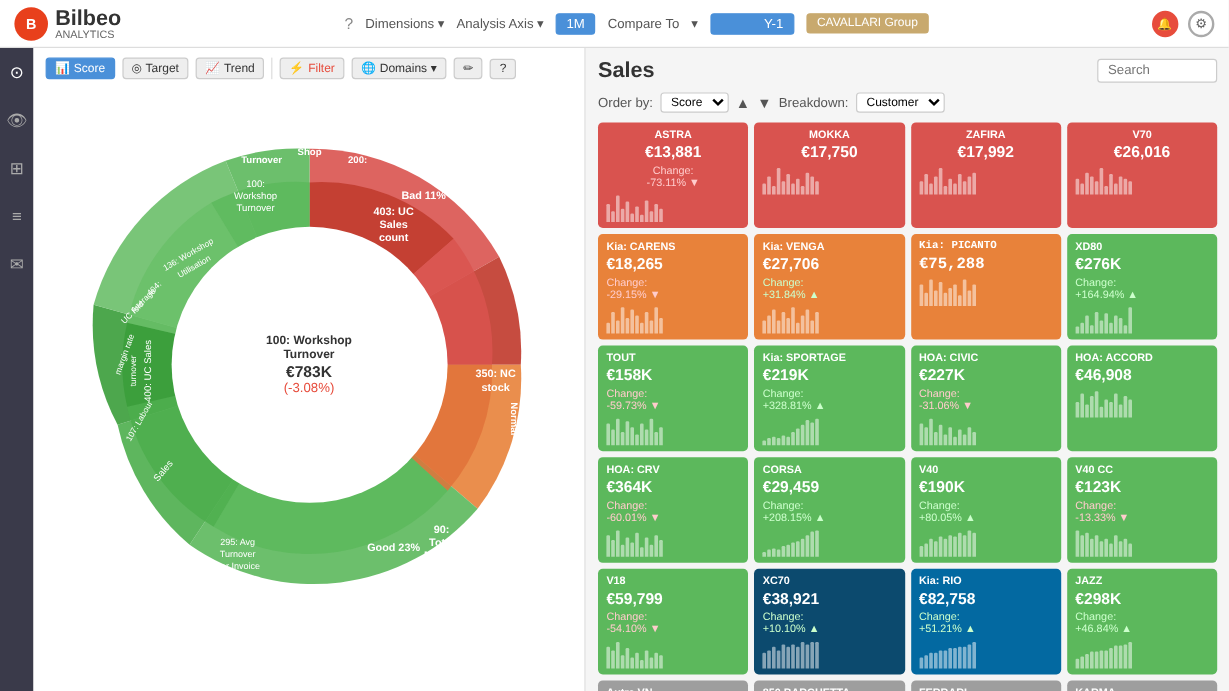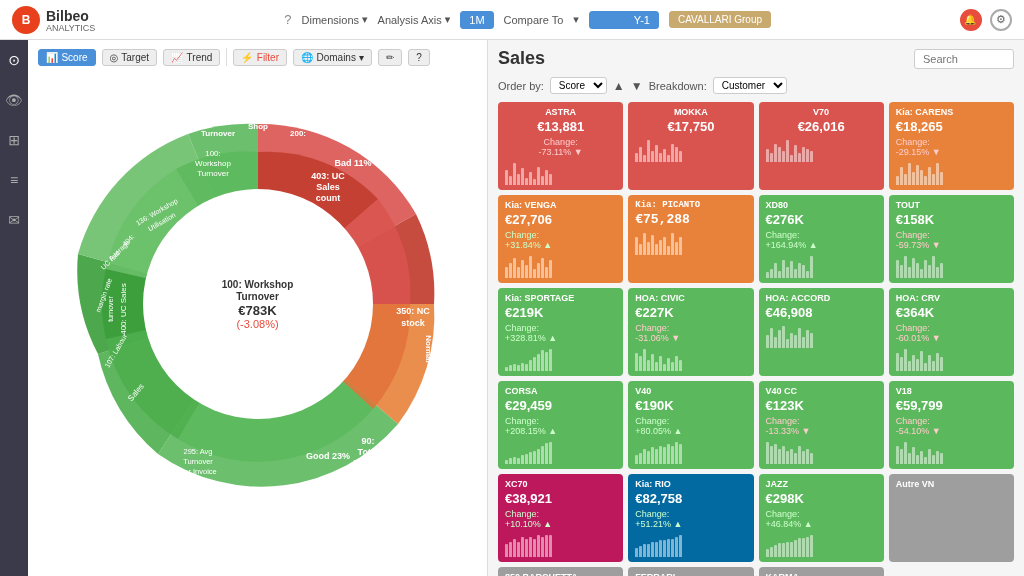--- a/index.html
+++ b/index.html
@@ -137,21 +137,21 @@
     
     .donut-svg { width: 400px; height: 400px; }
   </style>
 </head>
 <body>
 
 <div class="top-nav">
   <div class="logo-area">
     <div class="logo-icon">B</div>
     <div>
-      <span style="font-weight:bold;font-size:14px;color:#333;">Bilbeo</span>
+      <span style="font-weight:bold;font-size:18px;color:#333;">Bilbeo</span>
       <span style="font-size:9px;color:#666;display:block;margin-top:-2px;">ANALYTICS</span>
     </div>
   </div>
   <div class="nav-center">
     <span class="nav-item" style="color:#888;font-size:13px;">?</span>
     <span class="nav-item">
       <span>Dimensions</span>
       <span>▾</span>
     </span>
     <span class="nav-item">
@@ -382,20 +382,39 @@
             <div class="mini-bar" style="height:17px;"></div>
             <div class="mini-bar" style="height:9px;"></div>
             <div class="mini-bar" style="height:13px;"></div>
             <div class="mini-bar" style="height:7px;"></div>
             <div class="mini-bar" style="height:18px;"></div>
             <div class="mini-bar" style="height:15px;"></div>
             <div class="mini-bar" style="height:11px;"></div>
           </div>
     </div>
         <div class="card red" style="background: rgb(217, 83, 79);">
+      <div class="card-name">ZAFIRA</div>
+      <div class="card-value">€17,992</div>
+
+      <div class="mini-chart">
+            <div class="mini-bar" style="height:11px;"></div>
+            <div class="mini-bar" style="height:17px;"></div>
+            <div class="mini-bar" style="height:9px;"></div>
+            <div class="mini-bar" style="height:15px;"></div>
+            <div class="mini-bar" style="height:22px;"></div>
+            <div class="mini-bar" style="height:7px;"></div>
+            <div class="mini-bar" style="height:13px;"></div>
+            <div class="mini-bar" style="height:9px;"></div>
+            <div class="mini-bar" style="height:17px;"></div>
+            <div class="mini-bar" style="height:11px;"></div>
+            <div class="mini-bar" style="height:15px;"></div>
+            <div class="mini-bar" style="height:18px;"></div>
+          </div>
+    </div>
+        <div class="card red" style="background: rgb(217, 83, 79);">
       <div class="card-name">V70</div>
       <div class="card-value">€26,016</div>
 
       <div class="mini-chart">
             <div class="mini-bar" style="height:13px;"></div>
             <div class="mini-bar" style="height:9px;"></div>
             <div class="mini-bar" style="height:18px;"></div>
             <div class="mini-bar" style="height:15px;"></div>
             <div class="mini-bar" style="height:11px;"></div>
             <div class="mini-bar" style="height:22px;"></div>
@@ -647,21 +666,21 @@
             <div class="mini-bar" style="height:17px;"></div>
             <div class="mini-bar" style="height:9px;"></div>
             <div class="mini-bar" style="height:13px;"></div>
             <div class="mini-bar" style="height:7px;"></div>
             <div class="mini-bar" style="height:15px;"></div>
             <div class="mini-bar" style="height:9px;"></div>
             <div class="mini-bar" style="height:13px;"></div>
             <div class="mini-bar" style="height:11px;"></div>
           </div>
     </div>
-        <div class="card green" style="background: #be185d;">
+        <div class="card green" style="background: #0c4a6e;">
       <div class="card-name">XC70</div>
       <div class="card-value">€38,921</div>
       <div class="card-change" style="color:#ccffcc; font-size:9px;">Change:<br>+10.10% ▲</div>
       <div class="mini-chart">
             <div class="mini-bar" style="height:13px;"></div>
             <div class="mini-bar" style="height:15px;"></div>
             <div class="mini-bar" style="height:18px;"></div>
             <div class="mini-bar" style="height:15px;"></div>
             <div class="mini-bar" style="height:20px;"></div>
             <div class="mini-bar" style="height:18px;"></div>

